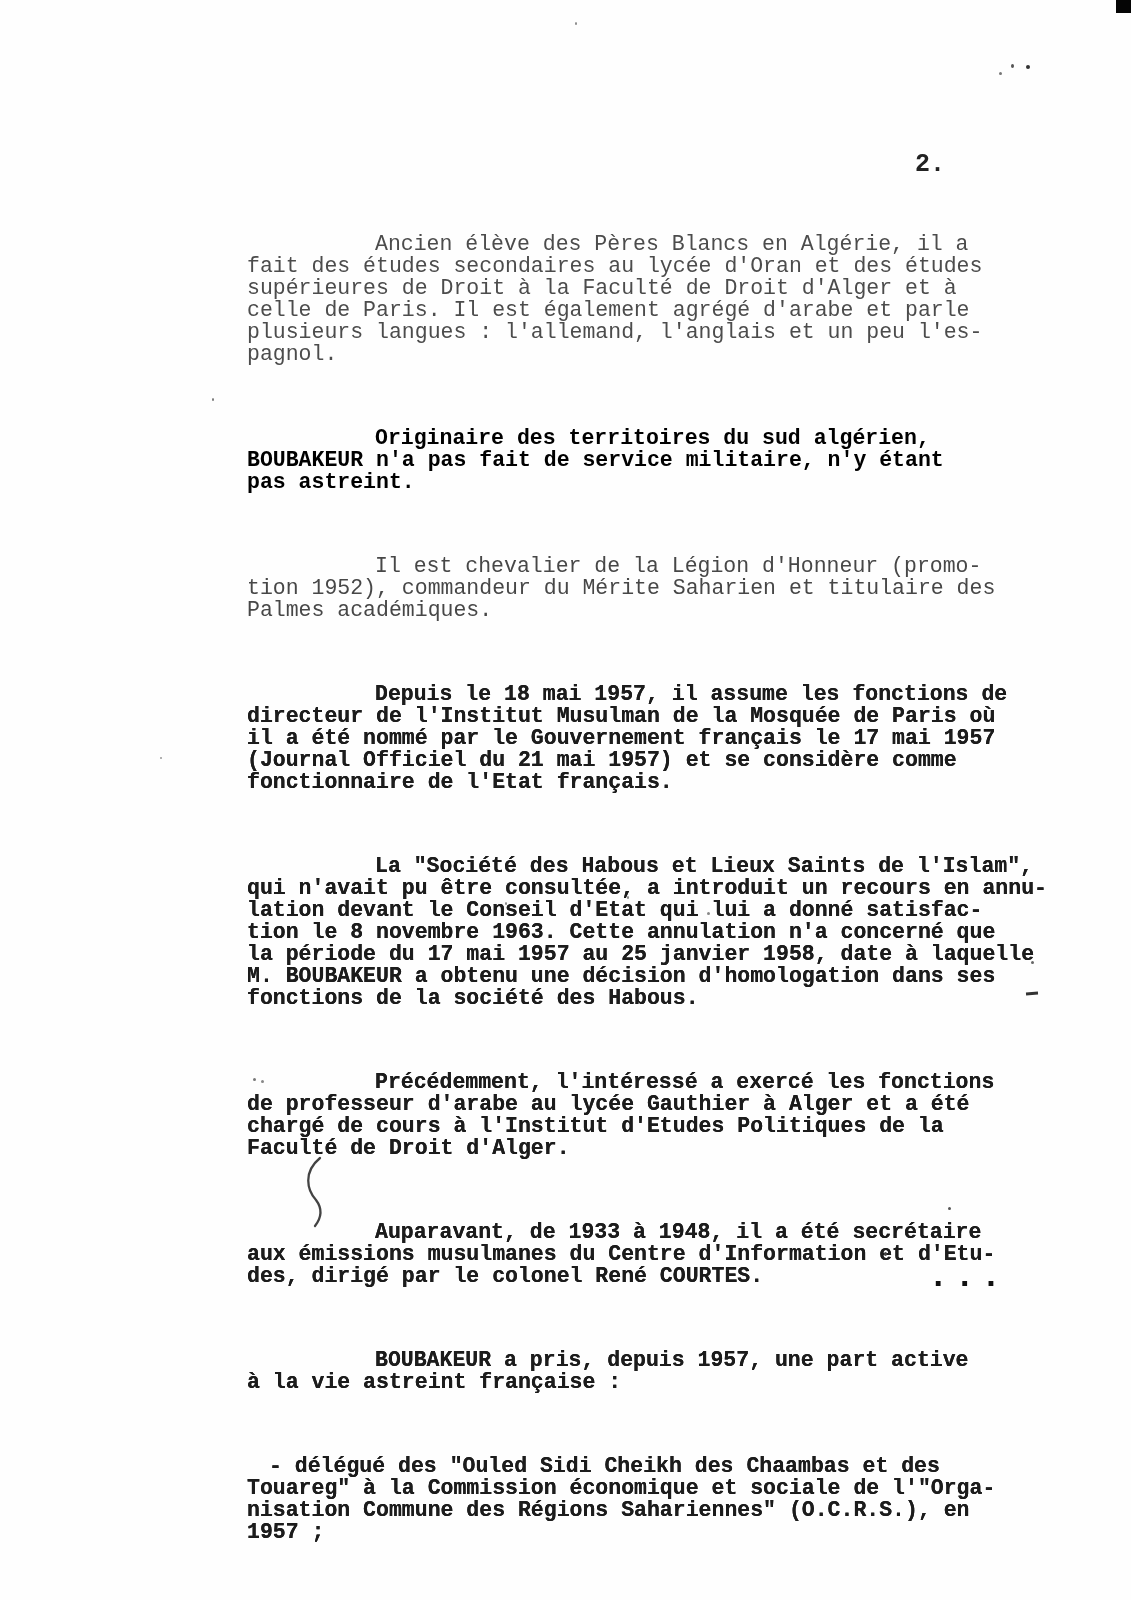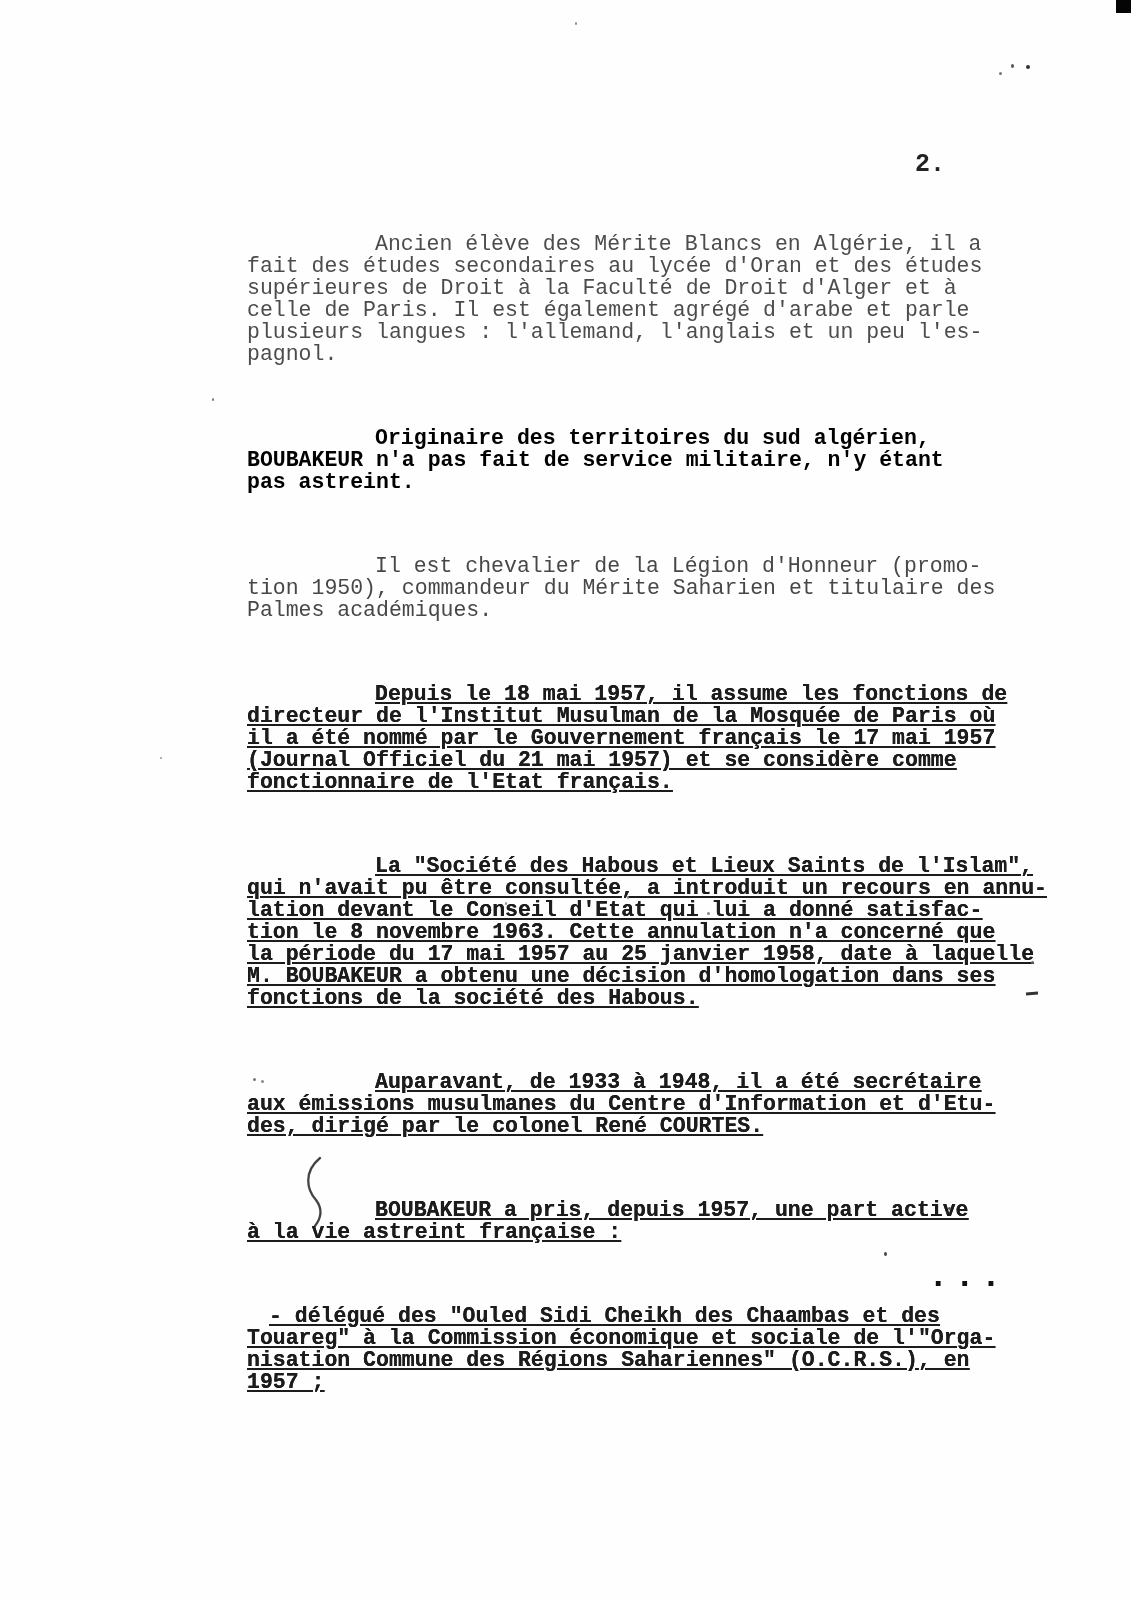--- a/index.html
+++ b/index.html
@@ -24,64 +24,68 @@
     font-size:21.5px;line-height:22px;
     white-space:pre;
   }
   .content p{margin:0 0 18px 0;}
   .ind{text-indent:128px;}
   .b1{text-indent:22px;}
   .mt10{margin-top:10px;}
   .f1{color:#4e4e4e;font-weight:400;filter:blur(0.55px) contrast(1.05);}
   .f2{color:#000000;font-weight:600;filter:blur(0.45px);}
   .f3{color:#474747;font-weight:500;filter:blur(0.5px);}
-  .d{color:#1c1c1c;font-weight:700;filter:blur(0.35px);text-shadow:0 0 0.5px #111;text-decoration:underline;}
+  .d{color:#1c1c1c;font-weight:700;filter:blur(0.35px);text-shadow:0 0 0.5px #111;}
   .ellipsis{
     position:absolute;left:928px;top:1258px;
     font-size:34px;font-weight:700;letter-spacing:6px;color:#111;
     filter:blur(0.3px);
   }
   .pen{position:absolute;left:295px;top:1150px;}
   .speck{position:absolute;border-radius:50%;}
   .dashmark{position:absolute;background:#333;transform:rotate(-4deg);}
 </style>
 </head>
 <body>
 
 <div class="page">
 
   <div class="corner-mark"></div>
 
   <div class="page-number">2.</div>
 
   <div class="content">
-    <p class="ind f1">Ancien élève des Mérite Blancs en Algérie, il a
+    <p class="ind f1">Ancien élève des Pères Blancs en Algérie, il a
 fait des études secondaires au lycée d'Oran et des études
 supérieures de Droit à la Faculté de Droit d'Alger et à
 celle de Paris. Il est également agrégé d'arabe et parle
 plusieurs langues : l'allemand, l'anglais et un peu l'es-
 pagnol.</p>
     <p class="ind f2">Originaire des territoires du sud algérien,
 BOUBAKEUR n'a pas fait de service militaire, n'y étant
 pas astreint.</p>
     <p class="ind f3">Il est chevalier de la Légion d'Honneur (promo-
-tion 1950), commandeur du Mérite Saharien et titulaire des
+tion 1952), commandeur du Mérite Saharien et titulaire des
 Palmes académiques.</p>
     <p class="ind d">Depuis le 18 mai 1957, il assume les fonctions de
 directeur de l'Institut Musulman de la Mosquée de Paris où
 il a été nommé par le Gouvernement français le 17 mai 1957
 (Journal Officiel du 21 mai 1957) et se considère comme
 fonctionnaire de l'Etat français.</p>
     <p class="ind d">La "Société des Habous et Lieux Saints de l'Islam",
 qui n'avait pu être consultée, a introduit un recours en annu-
 lation devant le Conseil d'Etat qui lui a donné satisfac-
 tion le 8 novembre 1963. Cette annulation n'a concerné que
 la période du 17 mai 1957 au 25 janvier 1958, date à laquelle
 M. BOUBAKEUR a obtenu une décision d'homologation dans ses
 fonctions de la société des Habous.</p>
+    <p class="ind d mt10">Précédemment, l'intéressé a exercé les fonctions
+de professeur d'arabe au lycée Gauthier à Alger et a été
+chargé de cours à l'Institut d'Etudes Politiques de la
+Faculté de Droit d'Alger.</p>
     <p class="ind d">Auparavant, de 1933 à 1948, il a été secrétaire
 aux émissions musulmanes du Centre d'Information et d'Etu-
 des, dirigé par le colonel René COURTES.</p>
     <p class="ind d">BOUBAKEUR a pris, depuis 1957, une part active
 à la vie astreint française :</p>
     <p class="b1 d">- délégué des "Ouled Sidi Cheikh des Chaambas et des
 Touareg" à la Commission économique et sociale de l'"Orga-
 nisation Commune des Régions Sahariennes" (O.C.R.S.), en
 1957 ;</p>
     

